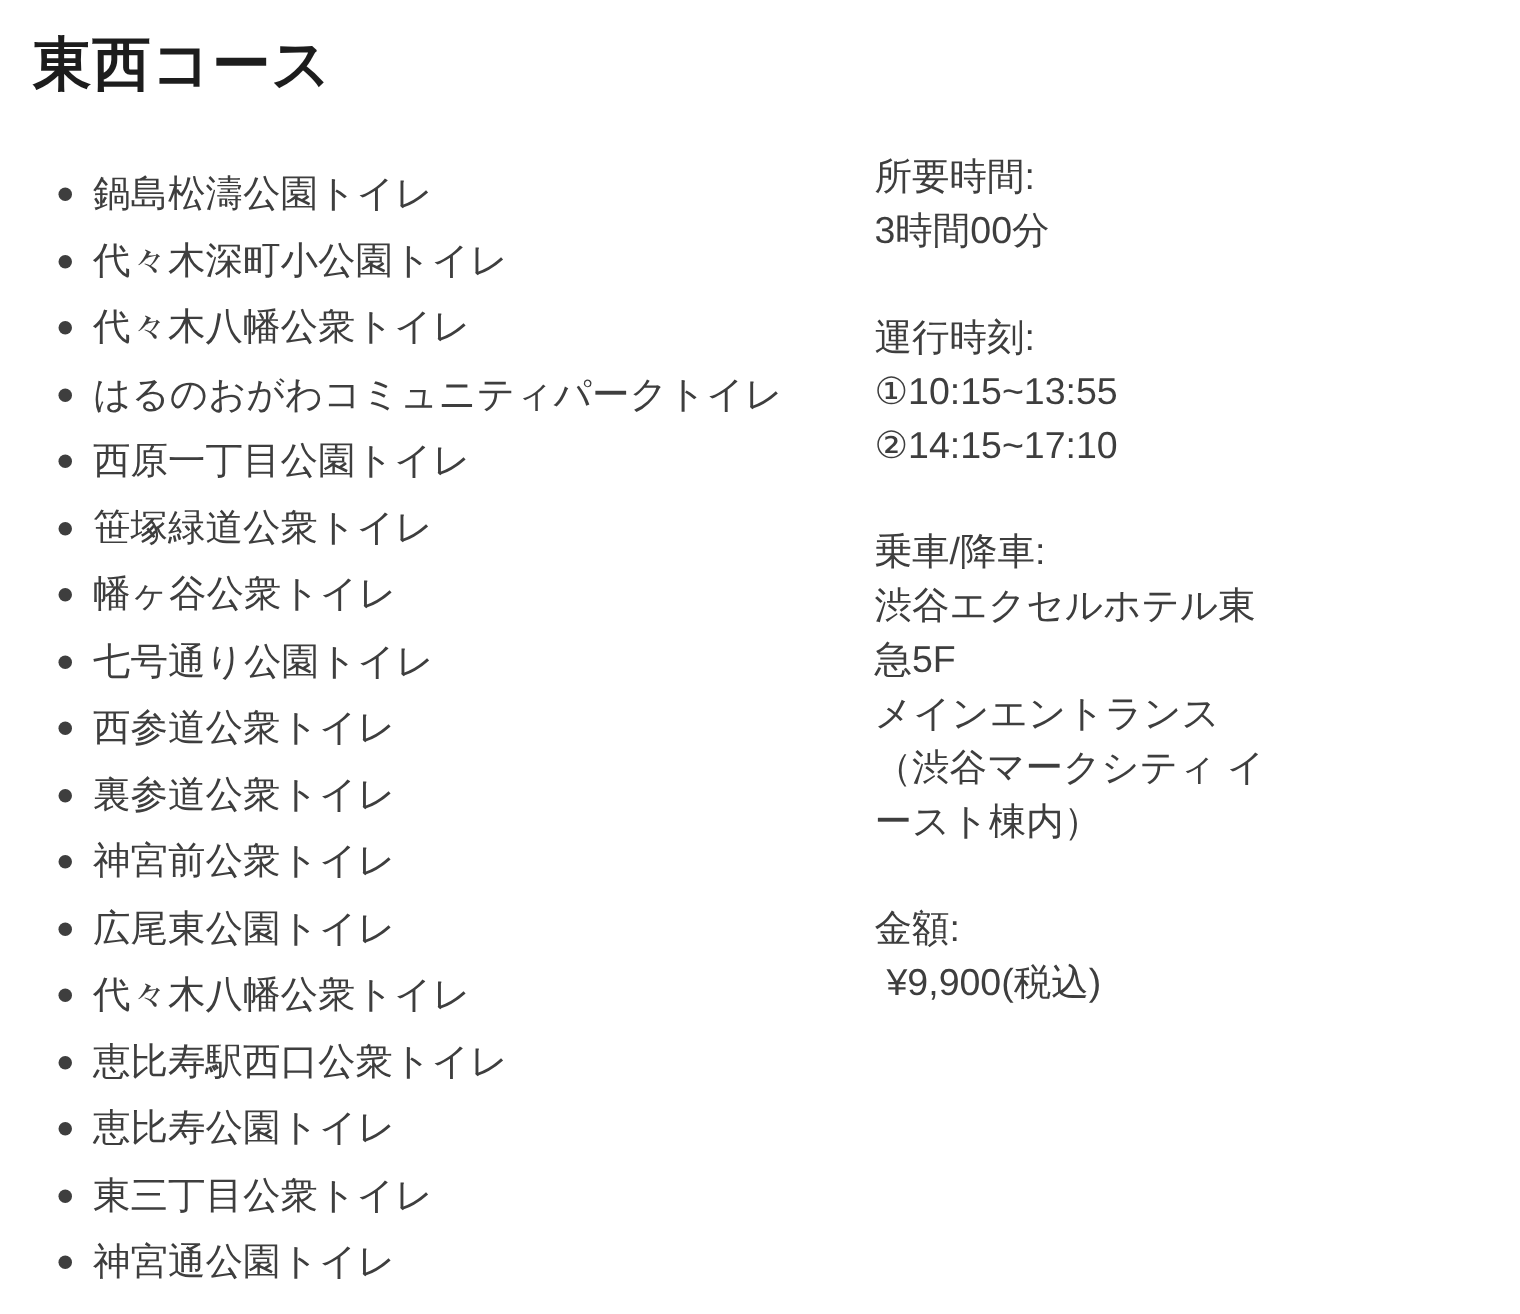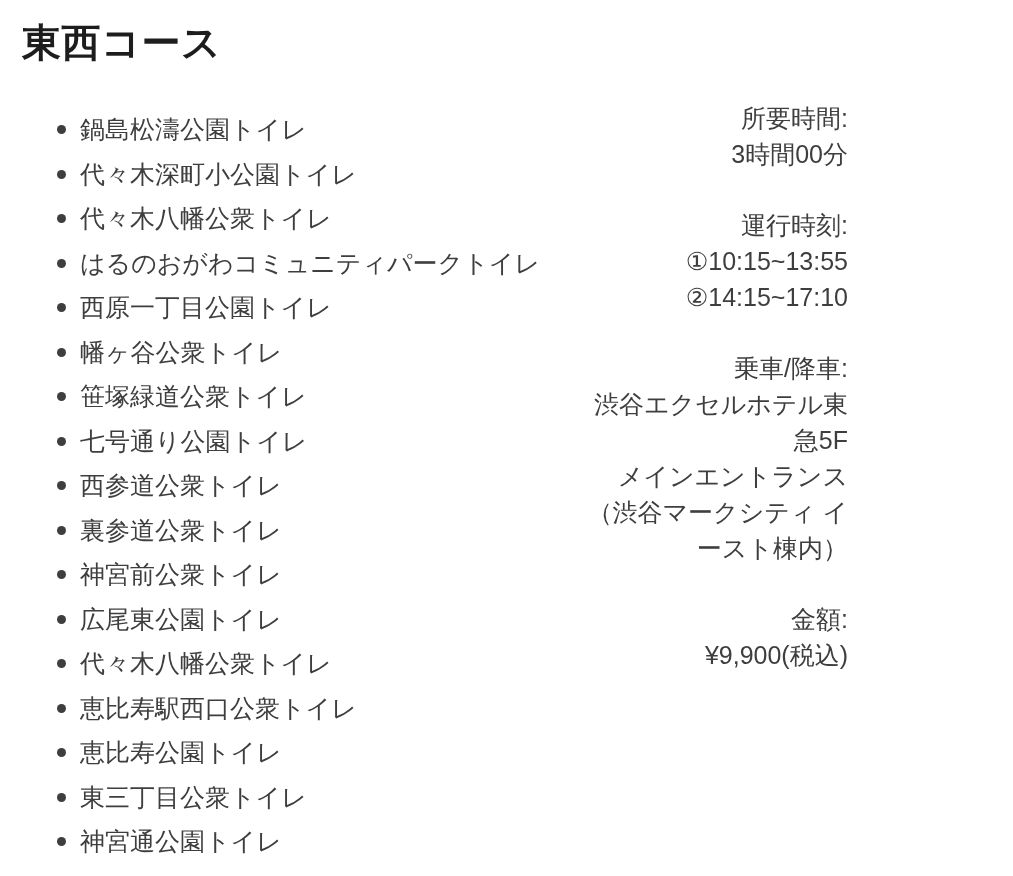--- a/index.html
+++ b/index.html
@@ -20,21 +20,21 @@
     left: 22px;
     top: 16px;
     margin: 0;
     font-size: 39px;
     font-weight: 700;
     color: #1d1d1d;
     letter-spacing: 0.5px;
   }
   .stops {
     position: absolute;
-    left: 40px;
+    left: 22px;
     top: 107px;
     margin: 0;
     padding: 0;
     list-style: none;
   }
   .stops li {
     position: relative;
     padding-left: 40px;
     font-size: 25px;
     line-height: 44.5px;
@@ -54,21 +54,20 @@
   .info {
     position: absolute;
     left: 583px;
     top: 100px;
     font-size: 25px;
     line-height: 36px;
     color: #3e3e3e;
   }
   .info .block {
     margin: 0 0 35px 0;
-    text-align: right;
   }
   .info .line {
     display: block;
     white-space: pre-wrap;
   }
   .price-value {
     padding-left: 8px;
   }
 </style>
 </head>
@@ -77,22 +76,22 @@
 <div class="page">
 
   <h1 class="title">東西コース</h1>
 
   <ul class="stops">
     <li>鍋島松濤公園トイレ</li>
     <li>代々木深町小公園トイレ</li>
     <li>代々木八幡公衆トイレ</li>
     <li>はるのおがわコミュニティパークトイレ</li>
     <li>西原一丁目公園トイレ</li>
+    <li>笹塚緑道公衆トイレ</li>
     <li>幡ヶ谷公衆トイレ</li>
-    <li>笹塚緑道公衆トイレ</li>
     <li>七号通り公園トイレ</li>
     <li>西参道公衆トイレ</li>
     <li>裏参道公衆トイレ</li>
     <li>神宮前公衆トイレ</li>
     <li>広尾東公園トイレ</li>
     <li>代々木八幡公衆トイレ</li>
     <li>恵比寿駅西口公衆トイレ</li>
     <li>恵比寿公園トイレ</li>
     <li>東三丁目公衆トイレ</li>
     <li>神宮通公園トイレ</li>

